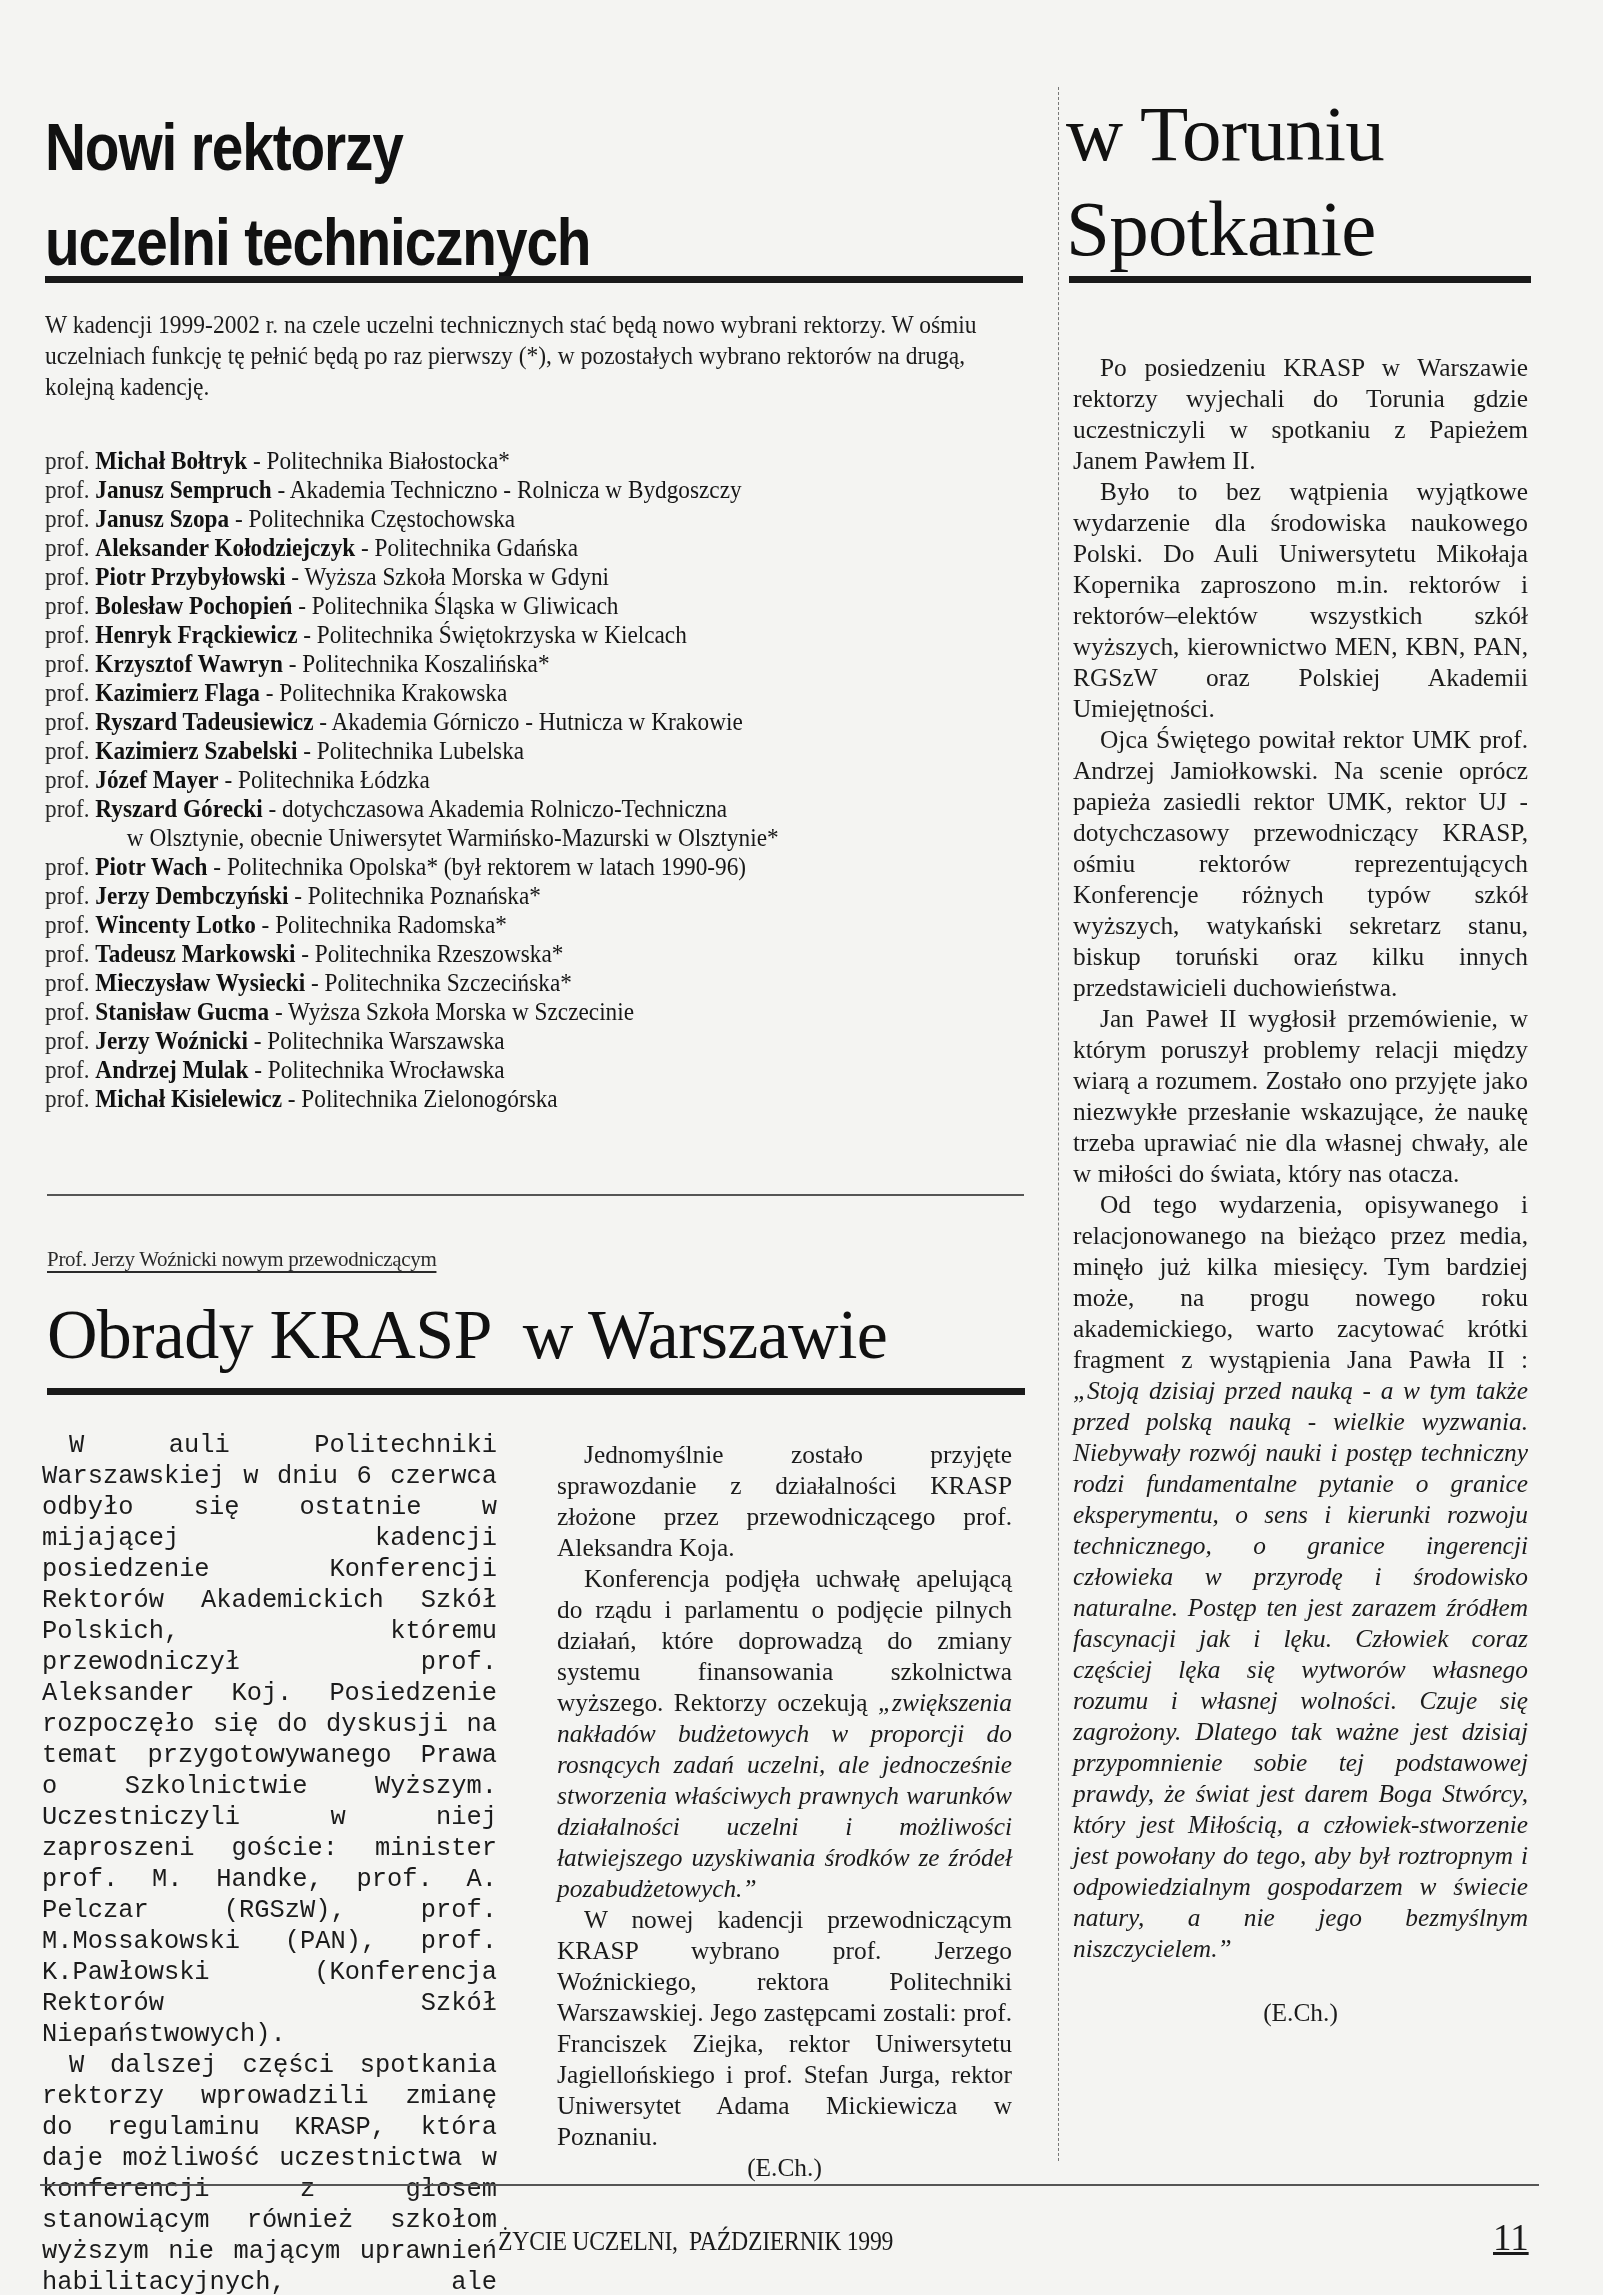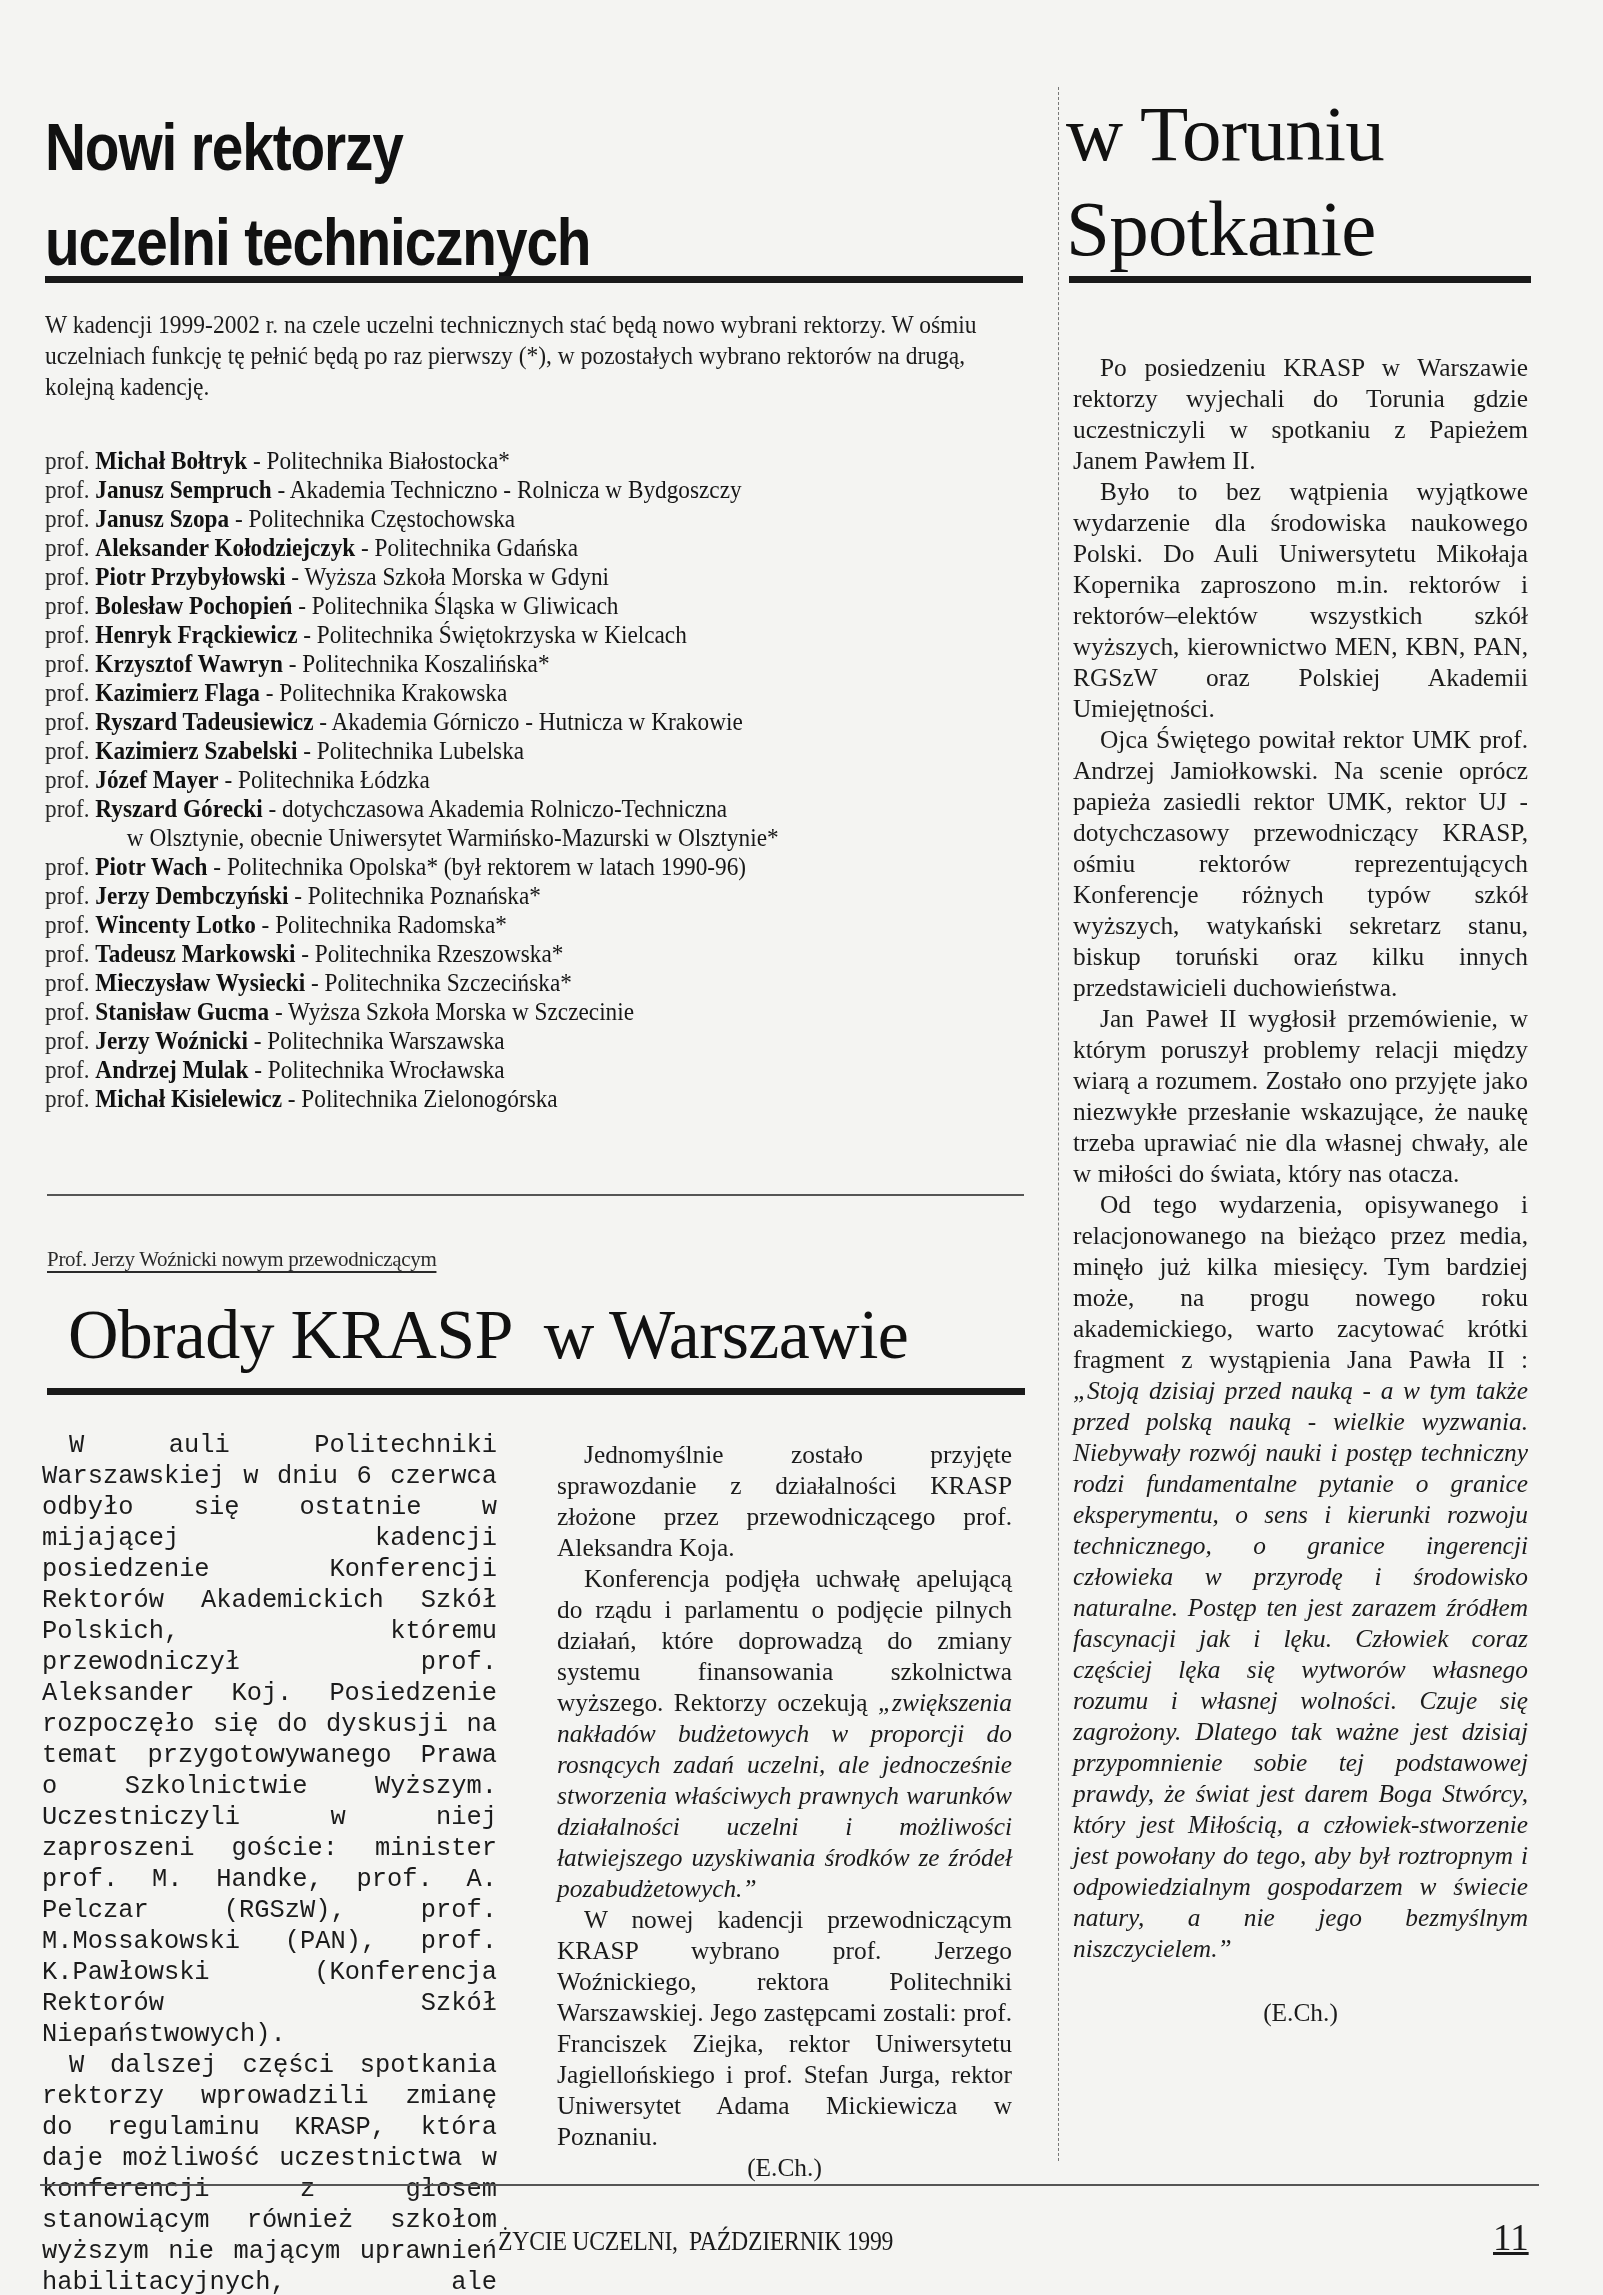--- a/index.html
+++ b/index.html
@@ -44,21 +44,20 @@
   .a2-subtitle {
     position: absolute; left: 47px; top: 1241px;
     font-size: 21px; line-height: 37px; color: #2a2a2a;
     text-decoration: underline; text-decoration-thickness: 2px; text-underline-offset: 5.4px;
     letter-spacing: -0.3px;
   }
   .a2-title {
     position: absolute; left: 47px; top: 1295px; width: 983px;
     font-size: 70px; line-height: 80px; color: #111; letter-spacing: -0.7px;
     white-space: pre;
-    margin-left: 21px;
   }
   .a2-rule { left: 47px; top: 1388px; width: 978px; height: 6.7px; }
   .col {
     position: absolute; font-size: 25.4px; line-height: 31px;
     text-align: justify; color: #1b1b1b;
   }
   .col p { margin: 0; text-indent: 27px; }
   .col em { font-style: italic; }
   .a2-col1 { left: 42px; top: 1430px; width: 455px; font-family: Liberation Mono, monospace; }
   .a2-col2 { left: 557px; top: 1430px; width: 455px; margin-top: 9px; }

